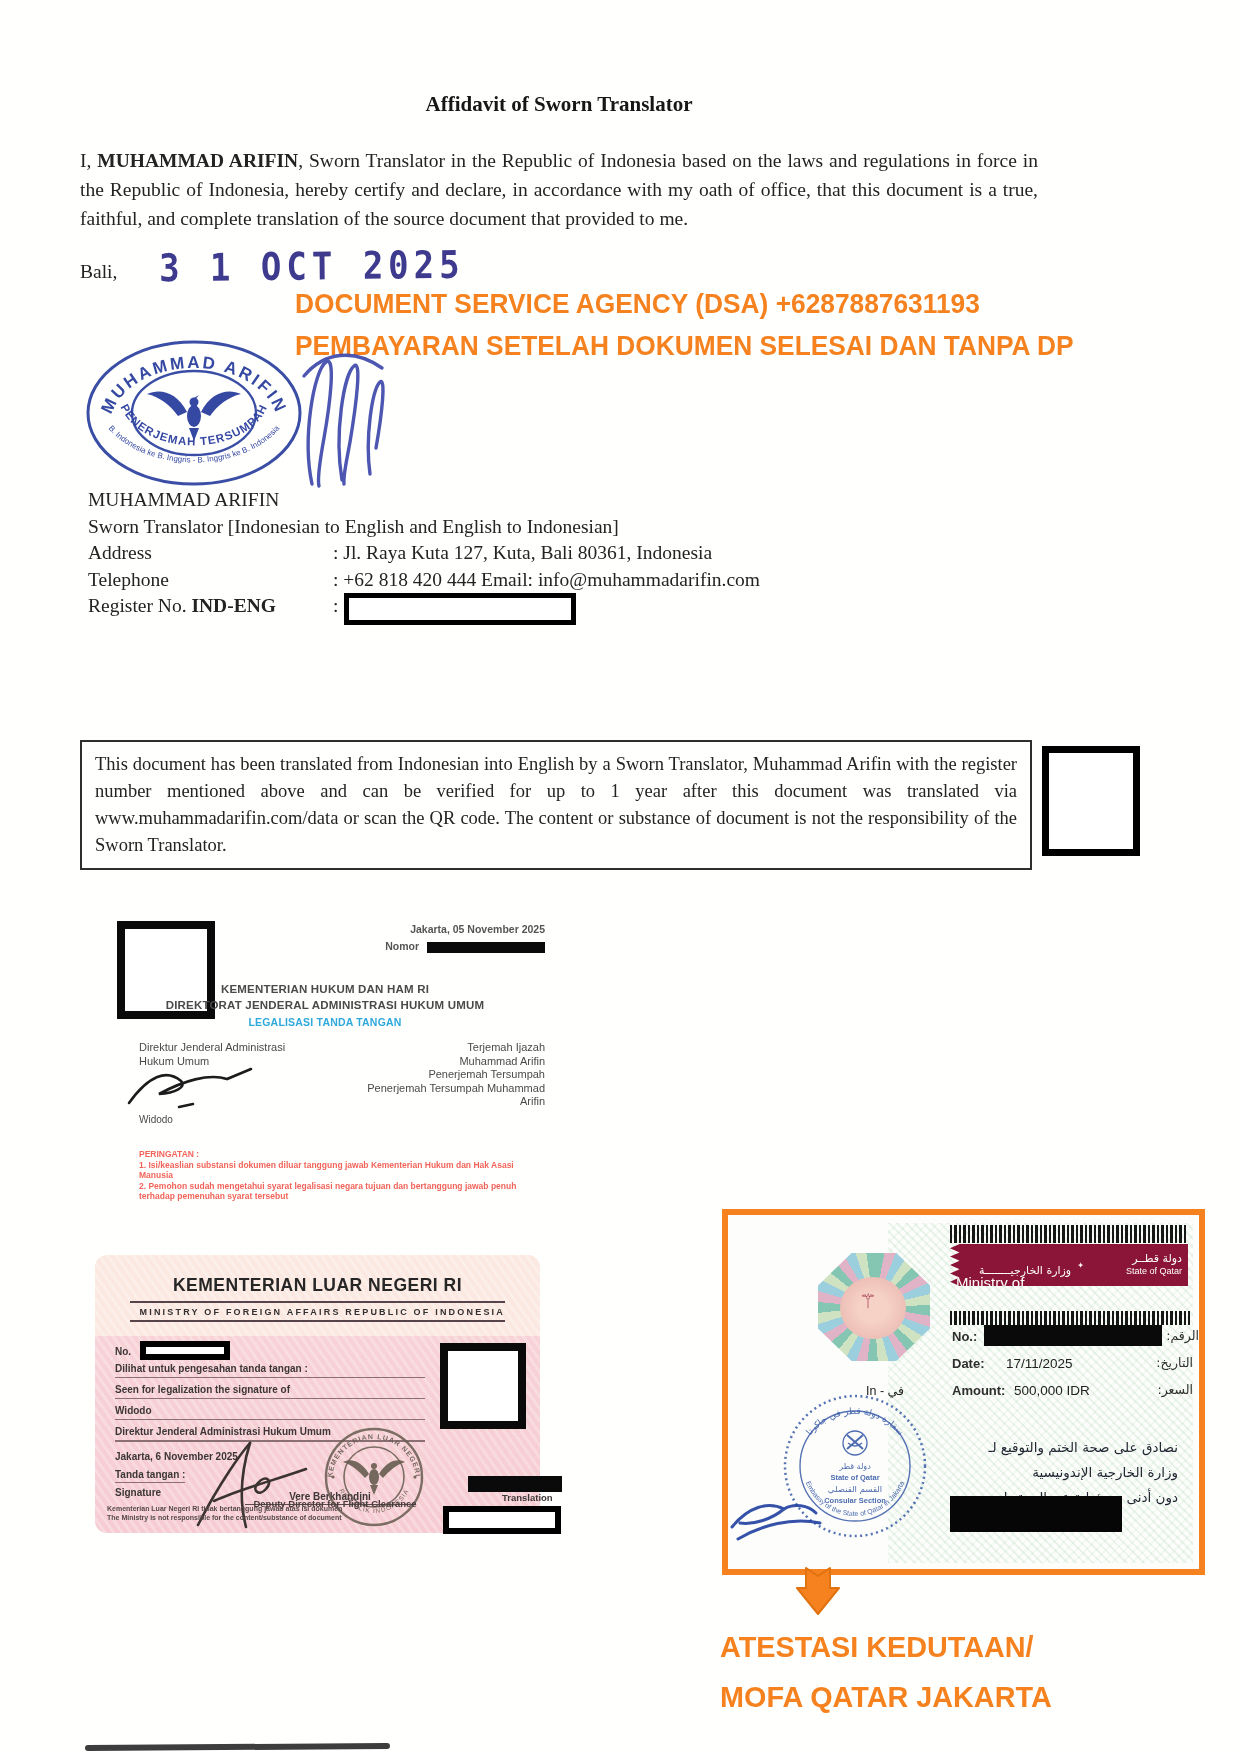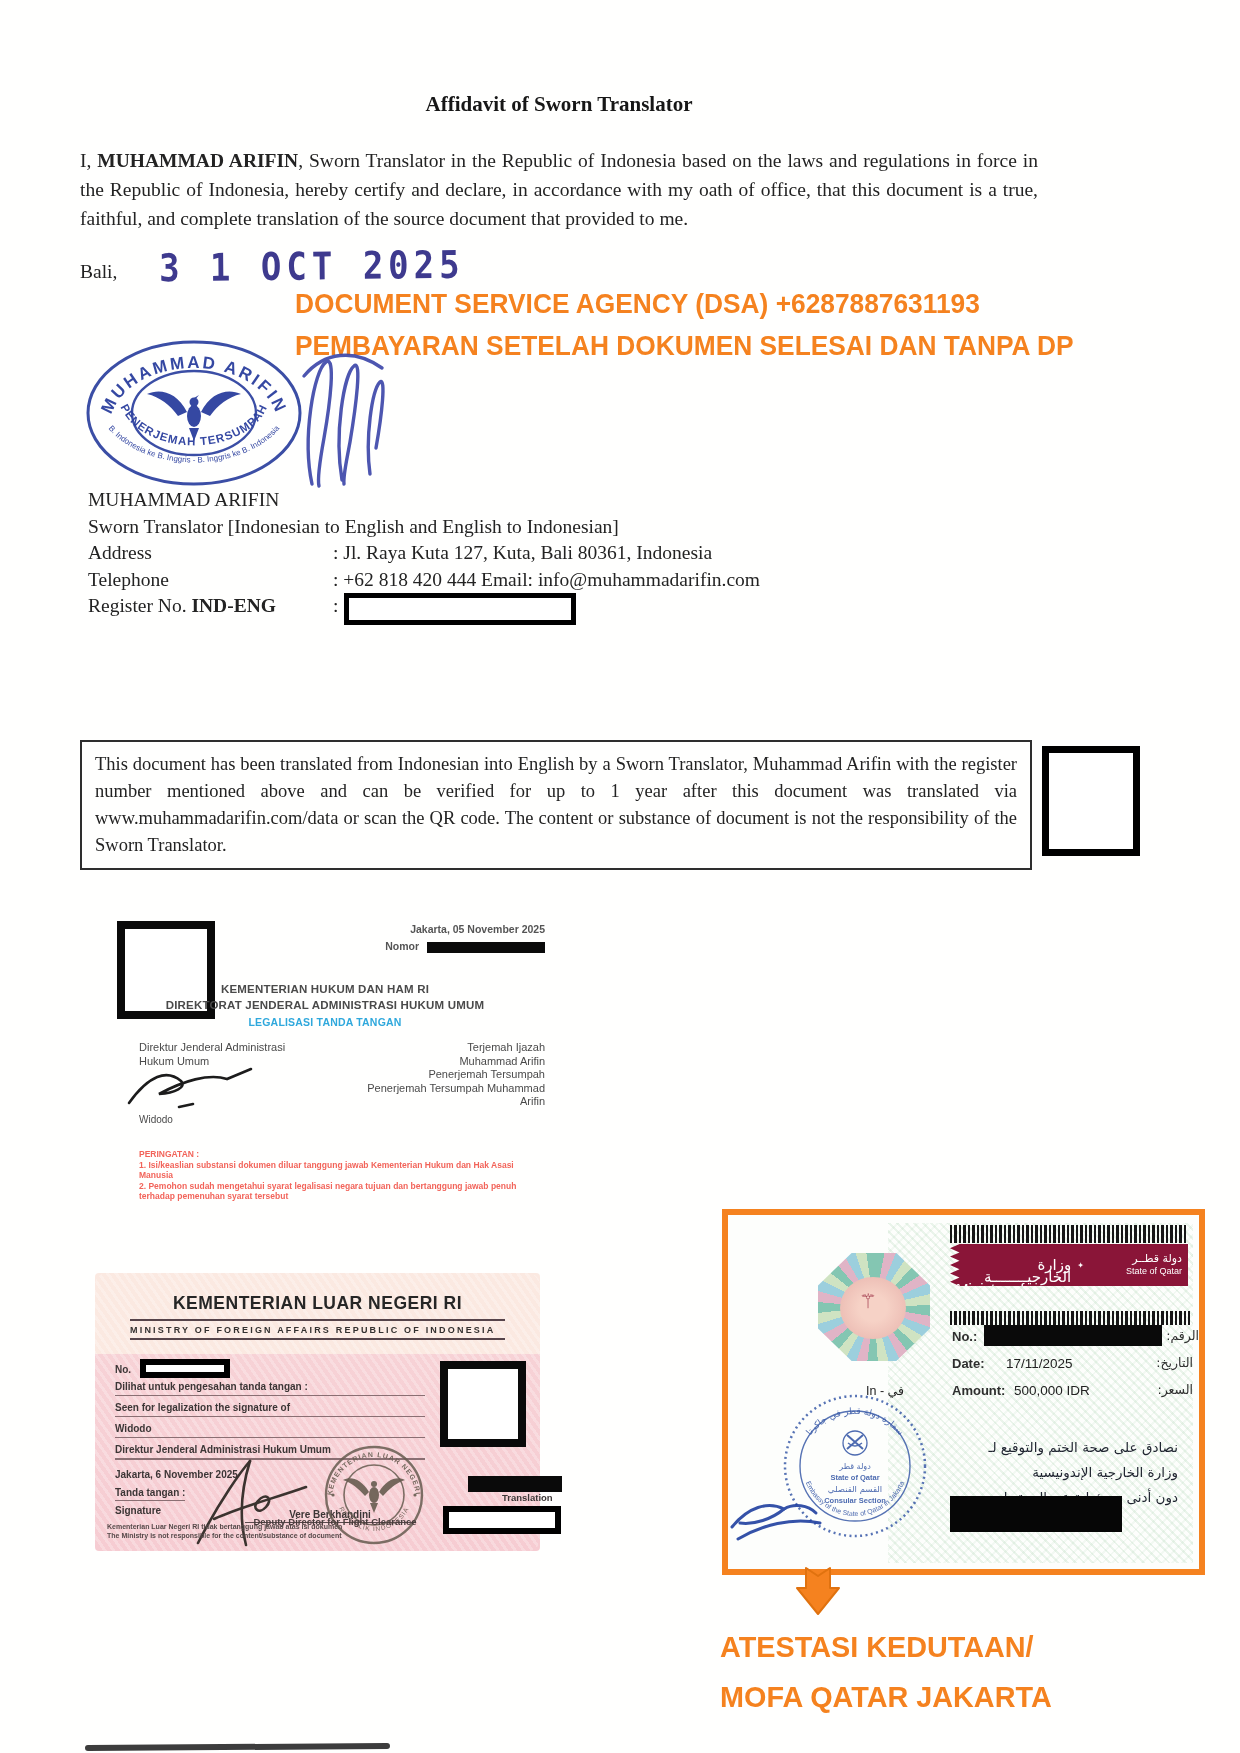--- a/index.html
+++ b/index.html
@@ -34,28 +34,28 @@
   #ahu .c{position:absolute;}
   #qr2{left:22px;top:28px;width:82px;height:82px;border:8px solid #0a0a0a;background:#fff;}
   .ahu-right{left:233px;width:217px;text-align:right;font-size:10.5px;font-weight:bold;color:#555;}
   .bar-black{display:inline-block;background:#0a0a0a;vertical-align:middle;}
   .ahu-center{left:0;width:460px;text-align:center;font-weight:bold;font-size:11.5px;letter-spacing:.2px;color:#4a4a4a;}
   .ahu-small{font-size:11px;font-weight:normal;line-height:13.5px;color:#4a4a4a;}
   #legalisasi{color:#2FA8DC;font-size:10.5px;}
   #warning{left:44px;top:256px;width:392px;font-size:8.5px;line-height:10.5px;font-weight:bold;color:#F2645A;}
 
   
-  #kemlu{left:95px;top:1255px;width:445px;height:278px;border-radius:4px;
+  #kemlu{left:95px;top:1255px;width:445px;height:278px;border-radius:12px;
          background:linear-gradient(180deg,#fbe9e1 0%,#fbe9e1 29%,#f7d2d6 29%,#f6ccd2 100%);
-         font-family:"Liberation Sans",sans-serif;color:#3f3a3a;overflow:visible;margin-top:18px;}
+         font-family:"Liberation Sans",sans-serif;color:#3f3a3a;overflow:visible;}
   #kemlu:before{content:"";position:absolute;inset:0;border-radius:12px;
          background:repeating-linear-gradient(55deg,rgba(255,255,255,.25) 0 3px,transparent 3px 7px);}
   #kemlu .c{position:absolute;}
   #kemlu-title{left:0;top:20px;width:445px;text-align:center;font-weight:bold;font-size:17.5px;letter-spacing:.5px;color:#262626;}
-  #kemlu-sub{left:35px;top:46px;width:375px;text-align:left;font-weight:bold;font-size:9px;letter-spacing:2.2px;
+  #kemlu-sub{left:35px;top:46px;width:375px;text-align:right;font-weight:bold;font-size:9px;letter-spacing:2.2px;
              color:#33302f;border-top:2px solid #56444a;border-bottom:2px solid #56444a;padding:4px 0 3px;}
   .plabel{font-size:10px;font-weight:bold;color:#3c3636;}
   .pline{width:310px;border-bottom:1.3px solid #8a6f73;padding-bottom:3px;margin-bottom:6px;
          font-size:10px;font-weight:bold;color:#3c3636;}
   #qr3{left:345px;top:88px;width:70px;height:70px;border:8px solid #0a0a0a;background:#fff;}
 
   
   #qatar{left:722px;top:1209px;width:471px;height:354px;border:6px solid #F5821F;background:#fdfefc;
          font-family:"Liberation Sans",sans-serif;}
   #qatar .c{position:absolute;}
@@ -264,21 +264,21 @@
 
   <div class="abs" id="qatar">
     <div class="c" id="qatar-pattern"></div>
     <div class="c holo"></div>
     <div class="c holo-inner"></div>
     <div class="c holo-mark">⚚</div>
 
     <div class="c barcode" id="bc1"></div>
     <div class="c" id="banner">
       <div class="bcol" style="flex:1.25;">
-        <div class="ar" style="font-size:15px;margin-top:36px;">وزارة الخارجيــــــــة</div>
+        <div class="ar" style="font-size:11px;margin-top:36px;">وزارة الخارجيــــــــة</div>
         <div style="font-size:15px;">Ministry of Foreign Affairs</div>
       </div>
       <div style="color:#fff;font-size:8px;">✦</div>
       <div class="bcol" style="flex:1;text-align:right;">
         <div class="ar" style="font-size:11px;">دولة قطــر</div>
         <div style="font-size:9px;">State of Qatar</div>
       </div>
     </div>
     <div class="c barcode" id="bc2"></div>
 

